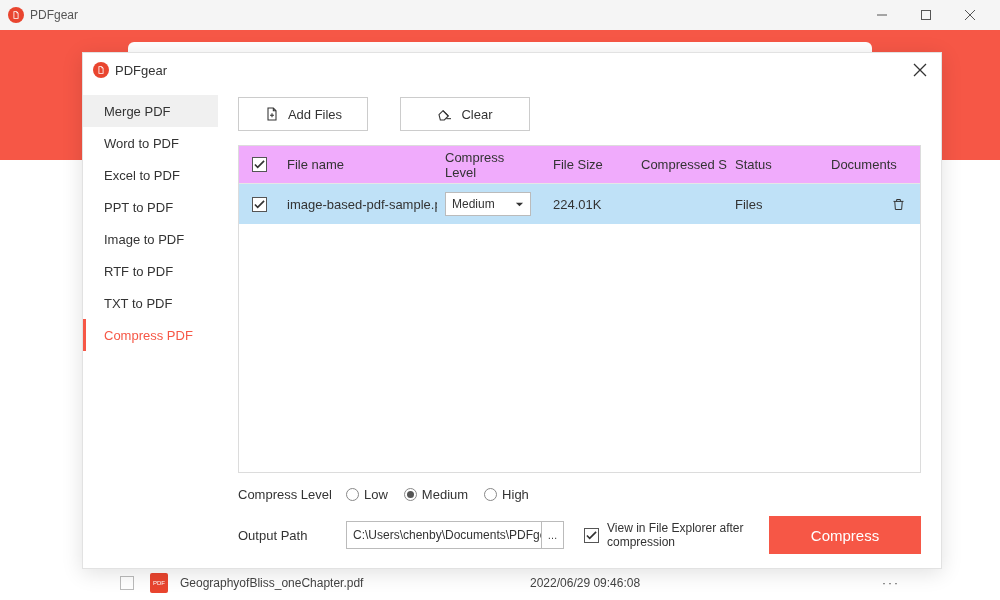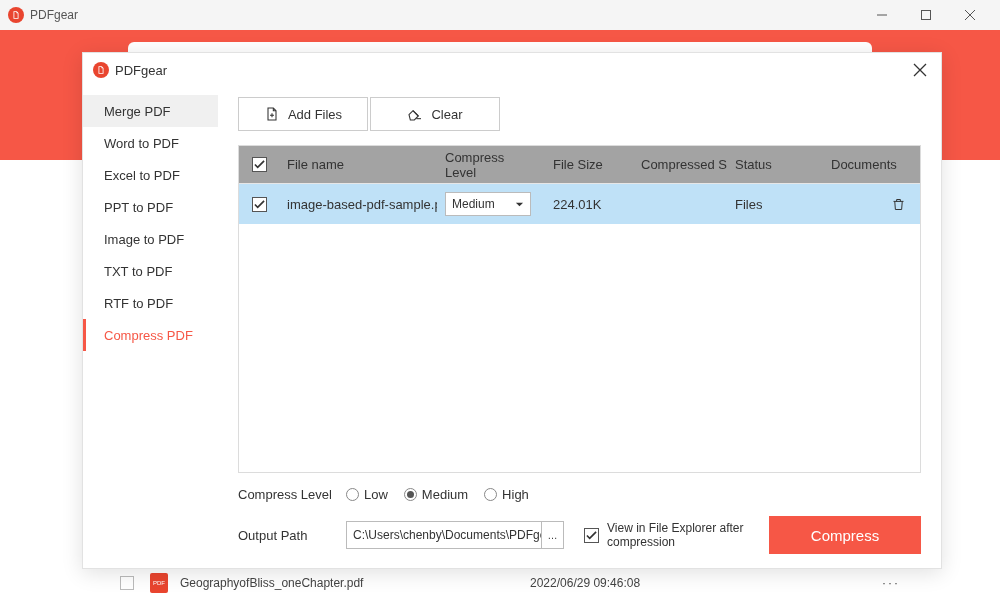--- a/index.html
+++ b/index.html
@@ -43,27 +43,27 @@
 .modal-body { flex: 1; display: flex; overflow: hidden; }
 
 
 .sidebar { width: 160px; border-right: 0; padding-top: 8px; }
 .sidebar-item { height: 32px; display: flex; align-items: center; padding-left: 18px; font-size: 13px; color: #333; cursor: pointer; border-left: 3px solid transparent; }
 .sidebar-item.hover { background: #f0f0f0; }
 .sidebar-item.active { color: #f65746; border-left-color: #f65746; }
 
 
 .main { flex: 1; display: flex; flex-direction: column; padding: 10px 20px 14px 20px; }
-.toolbar { display: flex; gap: 2px; margin-bottom: 14px; }
+.toolbar { display: flex; gap: 32px; margin-bottom: 14px; }
 .tool-btn { width: 130px; height: 34px; border: 1px solid #ccc; background: #fff; display: flex; align-items: center; justify-content: center; gap: 8px; font-size: 13px; cursor: pointer; }
 .tool-btn svg { width: 16px; height: 16px; }
 
 
 .table { flex: 1; border: 1px solid #dcdcdc; display: flex; flex-direction: column; overflow: hidden; }
-.thead { height: 38px; display: flex; align-items: center; border-bottom: 1px solid #e6e6e6; background: #a3a3a3; font-size: 13px; color: #333; }
+.thead { height: 38px; display: flex; align-items: center; border-bottom: 1px solid #e6e6e6; background: #f0abfc; font-size: 13px; color: #333; }
 .th { padding: 0 8px; }
 .th.c-check { flex: 0 0 40px; display: flex; justify-content: center; }
 .th.c-name { flex: 0 0 158px; }
 .th.c-level { flex: 0 0 108px; }
 .th.c-size { flex: 0 0 88px; }
 .th.c-csize { flex: 0 0 94px; white-space: nowrap; overflow: hidden; }
 .th.c-status { flex: 0 0 96px; }
 .th.c-op { flex: 1; }
 .tbody { flex: 1; background: #fff; }
 .trow { height: 40px; display: flex; align-items: center; font-size: 13px; }
@@ -174,24 +174,24 @@
       <div class="sidebar-item">
           <span>Excel to PDF</span>
         </div>
       <div class="sidebar-item">
           <span>PPT to PDF</span>
         </div>
       <div class="sidebar-item">
           <span>Image to PDF</span>
         </div>
       <div class="sidebar-item">
+          <span>RTF to PDF</span>
+        </div>
+      <div class="sidebar-item">
           <span>TXT to PDF</span>
-        </div>
-      <div class="sidebar-item">
-          <span>RTF to PDF</span>
         </div>
       <div class="sidebar-item active">
           <span>Compress PDF</span>
         </div>
     </div>
 
     <div class="main">
       <div class="toolbar">
         <div class="tool-btn">
           <span>

